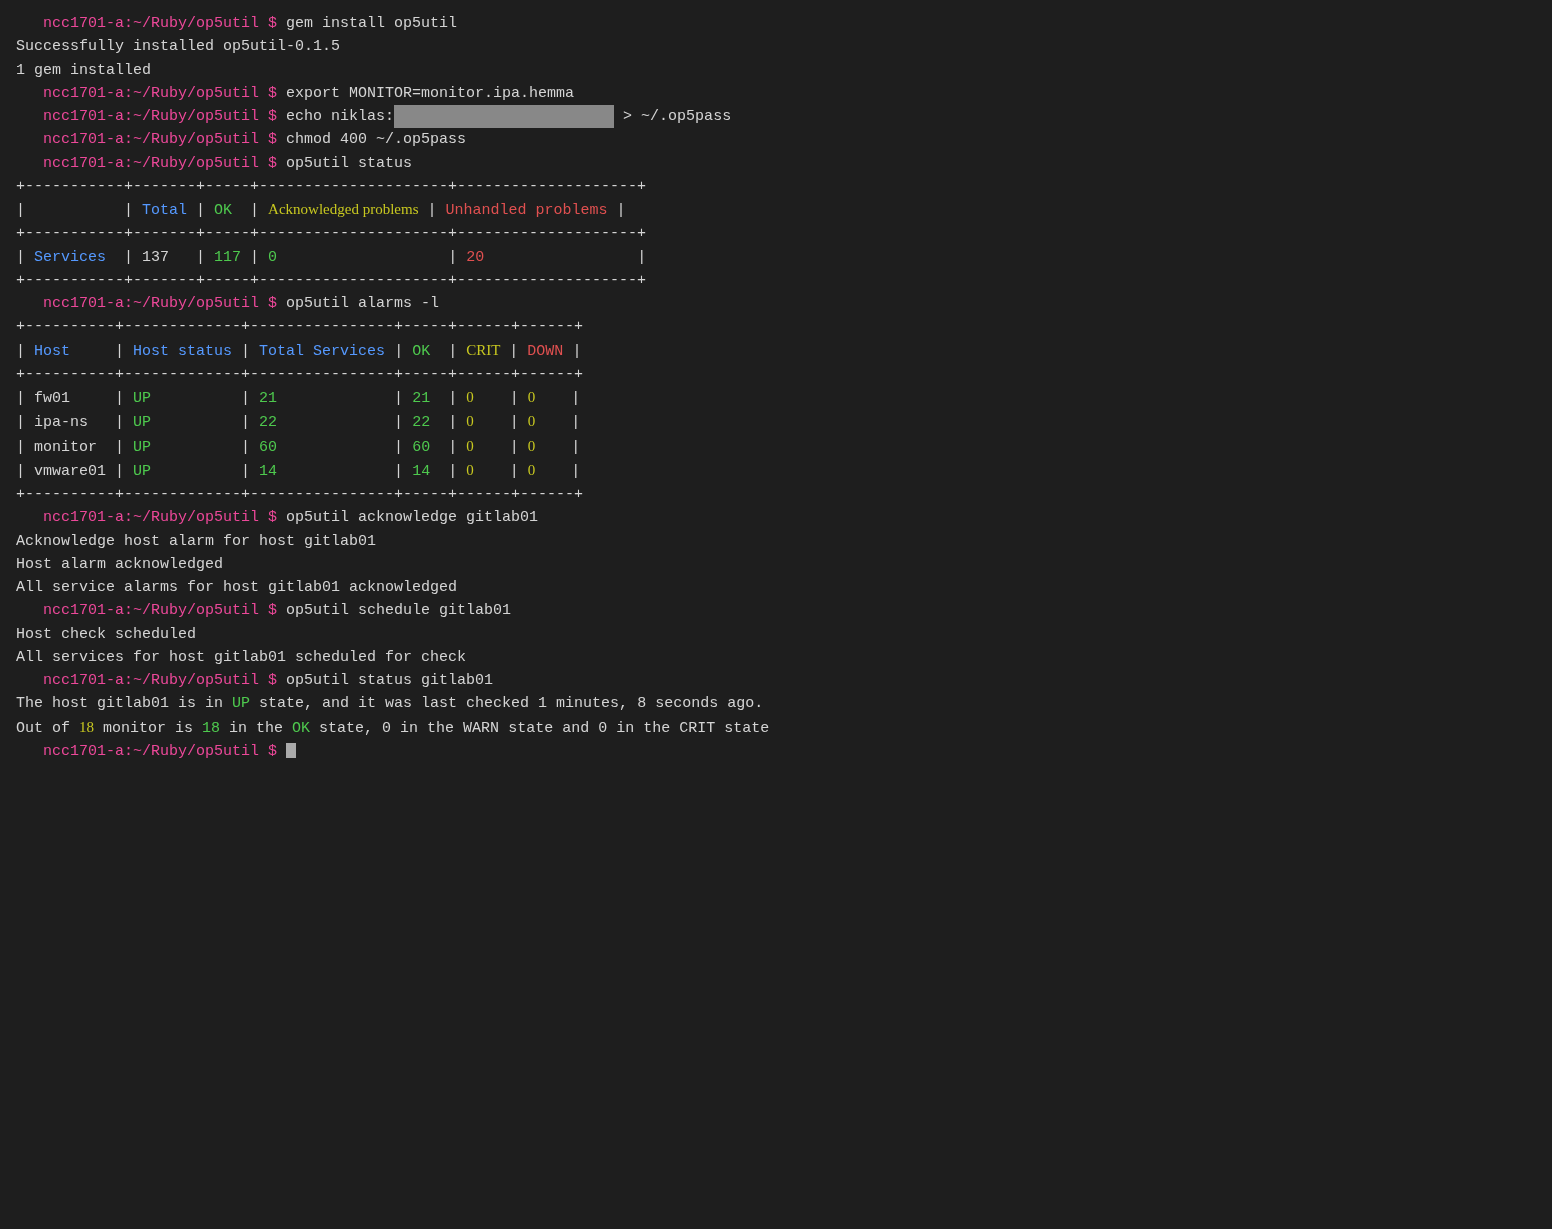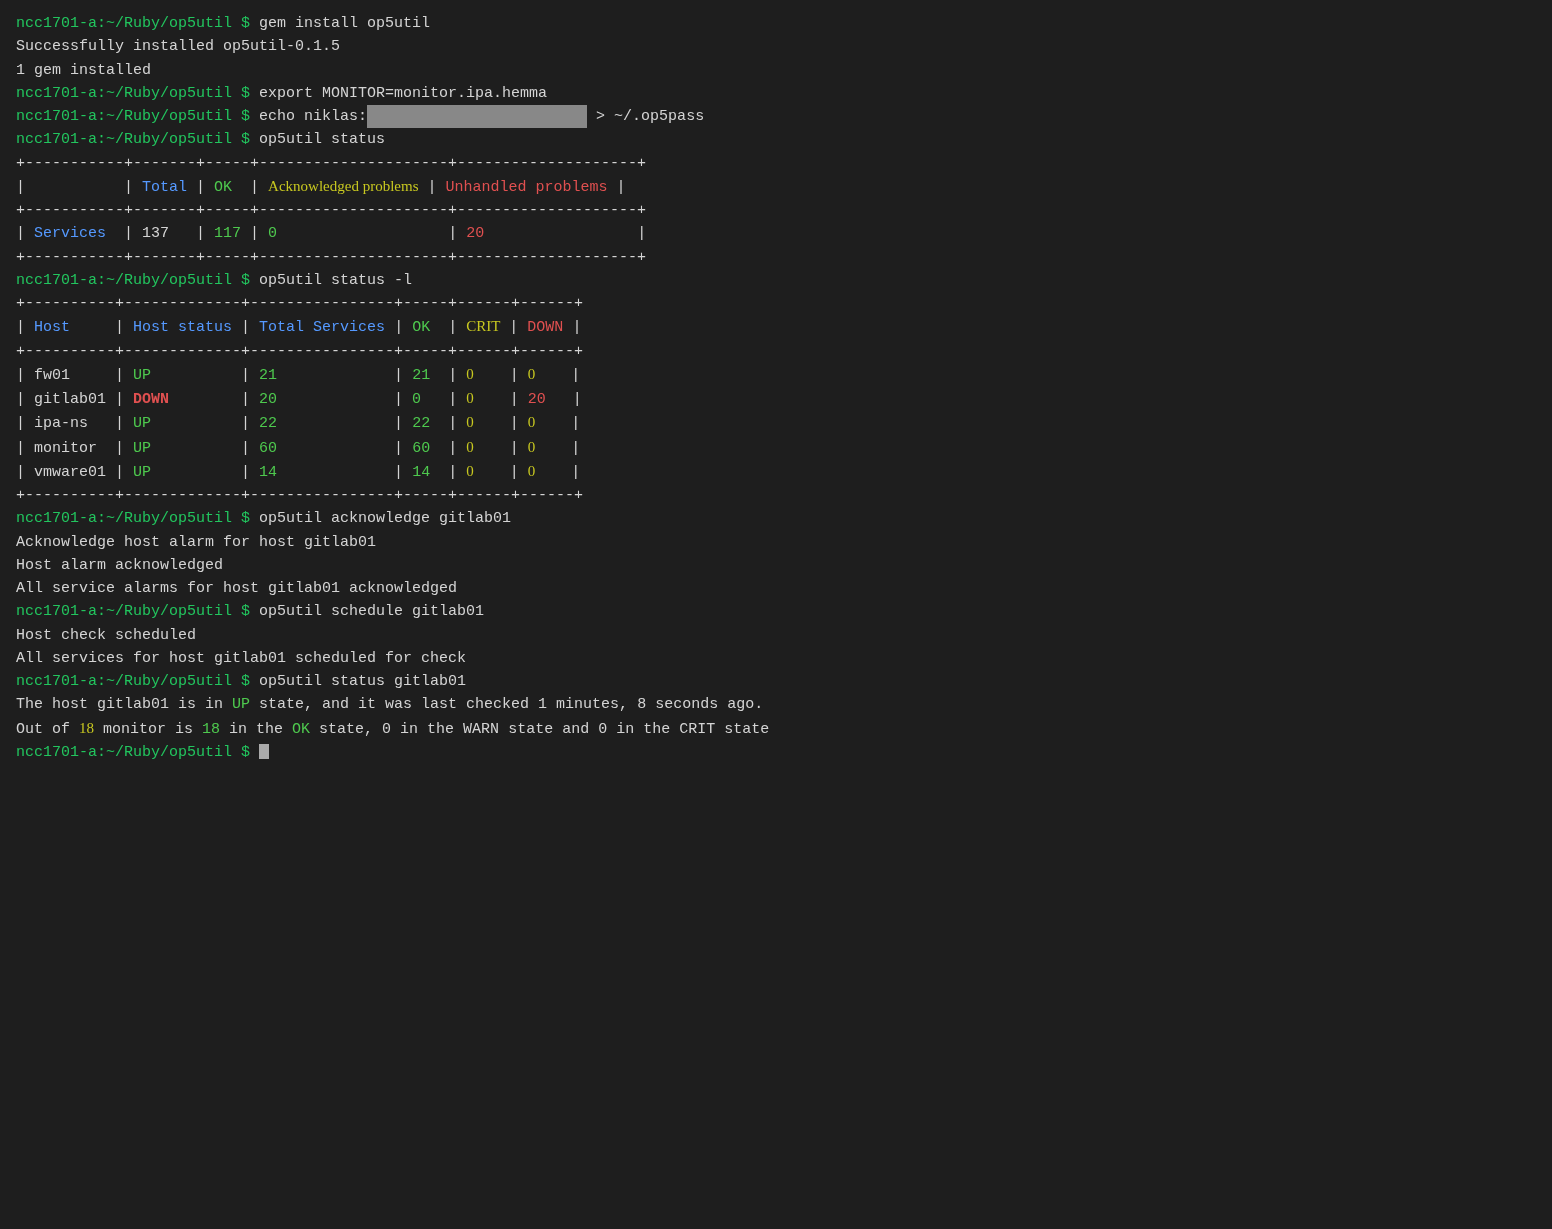--- a/index.html
+++ b/index.html
@@ -9,21 +9,21 @@
       font-family: 'Courier New', Courier, monospace;
       font-size: 15px;
       padding: 12px 16px;
       min-height: 1229px;
       width: 1552px;
     }
     .terminal-line {
       white-space: pre;
       line-height: 1.55;
     }
-    .prompt { color: #22c55e; }
+    .prompt { color: #ec4899; margin-left: 27px; }
     .cmd { color: #d4d4d4; }
     .blue { color: #5599ff; }
     .green { color: #4ec94e; }
     .yellow { color: #c8c820; font-family: Liberation Serif, serif; }
     .red { color: #e05050; }
     .grey-box {
       display: inline-block;
       background-color: #888888;
       color: #888888;
       letter-spacing: 2px;
@@ -36,35 +36,35 @@
 </head>
 <body>
 
 <div>
 
   <div class="terminal-line"><span class="prompt">ncc1701-a:~/Ruby/op5util $ </span><span class="cmd">gem install op5util</span></div>
   <div class="terminal-line"><span>Successfully installed op5util-0.1.5</span></div>
   <div class="terminal-line"><span>1 gem installed</span></div>
   <div class="terminal-line"><span class="prompt">ncc1701-a:~/Ruby/op5util $ </span><span class="cmd">export MONITOR=monitor.ipa.hemma</span></div>
   <div class="terminal-line"><span class="prompt">ncc1701-a:~/Ruby/op5util $ </span><span class="cmd">echo niklas:</span><span class="grey-box">████████████████████</span><span class="cmd"> &gt; ~/.op5pass</span></div>
+  <div class="terminal-line"><span class="prompt">ncc1701-a:~/Ruby/op5util $ </span><span class="cmd">chmod 400 ~/.op5pass</span></div>
   <div class="terminal-line"><span class="prompt">ncc1701-a:~/Ruby/op5util $ </span><span class="cmd">op5util status</span></div>
 
   <div class="table-line">+-----------+-------+-----+---------------------+--------------------+</div>
   <div class="table-line">|           | <span class="blue">Total</span> | <span class="green">OK</span>  | <span class="yellow">Acknowledged problems</span> | <span class="red">Unhandled problems</span> |</div>
   <div class="table-line">+-----------+-------+-----+---------------------+--------------------+</div>
   <div class="table-line">| <span class="blue">Services</span>  | 137   | <span class="green">117</span> | <span class="green">0</span>                   | <span class="red">20</span>                 |</div>
   <div class="table-line">+-----------+-------+-----+---------------------+--------------------+</div>
 
-  <div class="terminal-line"><span class="prompt">ncc1701-a:~/Ruby/op5util $ </span><span class="cmd">op5util status -l</span></div>
+  <div class="terminal-line"><span class="prompt">ncc1701-a:~/Ruby/op5util $ </span><span class="cmd">op5util alarms -l</span></div>
 
   <div class="table-line">+----------+-------------+----------------+-----+------+------+</div>
   <div class="table-line">| <span class="blue">Host</span>     | <span class="blue">Host status</span> | <span class="blue">Total Services</span> | <span class="green">OK</span>  | <span class="yellow">CRIT</span> | <span class="red">DOWN</span> |</div>
   <div class="table-line">+----------+-------------+----------------+-----+------+------+</div>
   <div class="table-line">| fw01     | <span class="green">UP</span>          | <span class="green">21</span>             | <span class="green">21</span>  | <span class="yellow">0</span>    | <span class="yellow">0</span>    |</div>
-  <div class="table-line">| gitlab01 | <span class="red"><strong>DOWN</strong></span>        | <span class="green">20</span>             | <span class="green">0</span>   | <span class="yellow">0</span>    | <span class="red">20</span>   |</div>
   <div class="table-line">| ipa-ns   | <span class="green">UP</span>          | <span class="green">22</span>             | <span class="green">22</span>  | <span class="yellow">0</span>    | <span class="yellow">0</span>    |</div>
   <div class="table-line">| monitor  | <span class="green">UP</span>          | <span class="green">60</span>             | <span class="green">60</span>  | <span class="yellow">0</span>    | <span class="yellow">0</span>    |</div>
   <div class="table-line">| vmware01 | <span class="green">UP</span>          | <span class="green">14</span>             | <span class="green">14</span>  | <span class="yellow">0</span>    | <span class="yellow">0</span>    |</div>
   <div class="table-line">+----------+-------------+----------------+-----+------+------+</div>
 
   <div class="terminal-line"><span class="prompt">ncc1701-a:~/Ruby/op5util $ </span><span class="cmd">op5util acknowledge gitlab01</span></div>
   <div class="terminal-line"><span>Acknowledge host alarm for host gitlab01</span></div>
   <div class="terminal-line"><span>Host alarm acknowledged</span></div>
   <div class="terminal-line"><span>All service alarms for host gitlab01 acknowledged</span></div>
   <div class="terminal-line"><span class="prompt">ncc1701-a:~/Ruby/op5util $ </span><span class="cmd">op5util schedule gitlab01</span></div>

